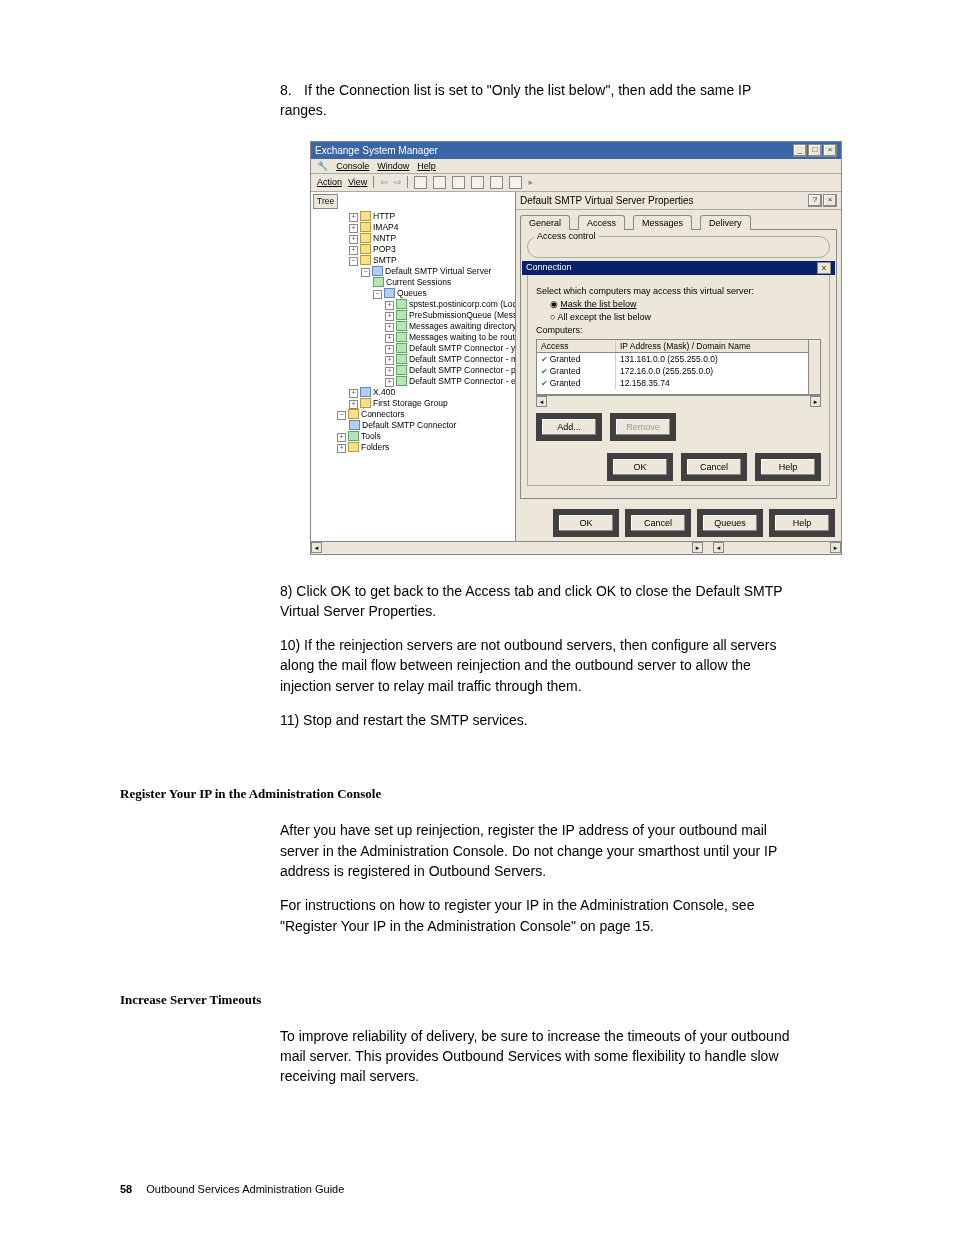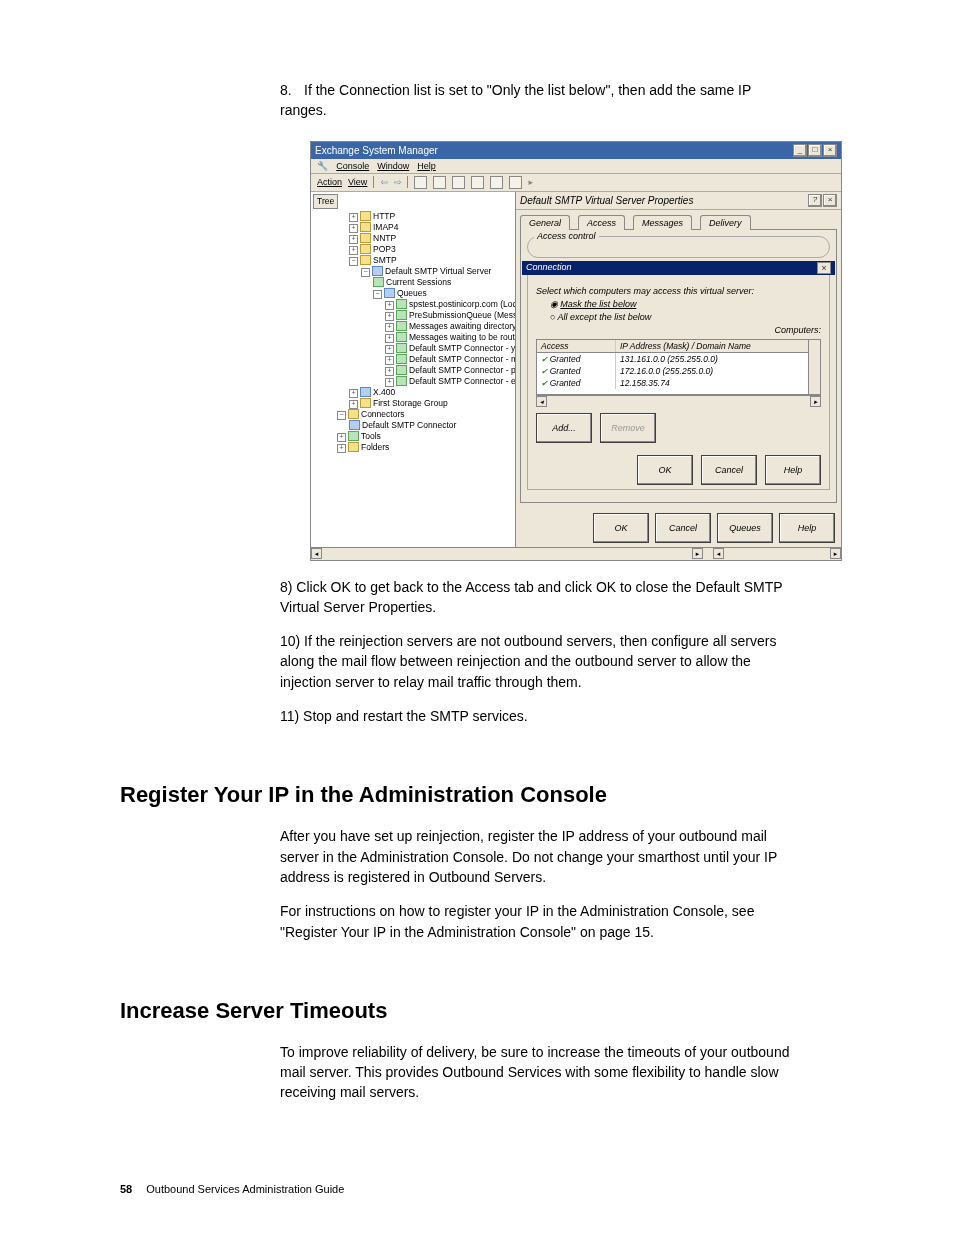--- a/index.html
+++ b/index.html
@@ -22,21 +22,21 @@
   }
   .step-line {
     margin-bottom: 6px;
     line-height: 1.45;
   }
   .step-no {
     display: inline-block;
     width: 24px;
   }
   .screenshot-panel {
-    margin: 20px 0 16px 30px;
+    margin: 20px 0 26px 30px;
     width: 530px;
     border: 1px solid #888;
     background: #ece7d8;
     font-family: Tahoma, Arial, sans-serif;
     font-size: 9px;
     color: #000;
     position: relative;
   }
   .titlebar {
     background: #3a66a7;
@@ -115,21 +115,20 @@
     display:inline-block; width:7px; height:7px;
     border:1px solid #888; background:#fff;
     margin-right:2px; font-size:7px; line-height:6px;
     text-align:center; color:#555;
   }
   .right-pane {
     flex: 1;
     background: #ece7d8;
     position: relative;
     padding: 0;
-    font-style: italic;
   }
   .tabs {
     display: flex;
     gap: 8px;
     margin: 4px 4px 0 4px;
     font-size: 9px;
   }
   .tab {
     padding: 2px 8px;
     background: #ece7d8;
@@ -195,45 +194,45 @@
     background:#ece7d8; border-left:1px solid #888;
   }
   .scroll-h {
     height:11px;
     background:#ece7d8; border-top:1px solid #888;
     display:flex; justify-content:space-between;
   }
   .btn-row { margin-top: 6px; display:flex; gap:8px; }
   .btn {
     font-size: 9px;
-    padding: 9px 0;
+    padding: 3px 0;
     width: 54px;
     text-align:center;
     background: #ece7d8;
-    border: 1px solid #404040;
+    border: 6px solid #404040;
     box-shadow: inset -1px -1px #888, inset 1px 1px #fff;
   }
   .btn.disabled { color:#999; }
   .bottom-btns {
     display:flex; justify-content:flex-end; gap:6px;
     padding: 6px 6px 4px 6px;
   }
   .scrollbars-bottom {
     display:flex;
     border-top:1px solid #888;
     background:#ece7d8;
     height:12px;
   }
   .prose p {
     line-height: 1.45;
     margin: 0 0 14px 0;
   }
   h2.section {
-    font-family: Liberation Sans, sans-serif;
-    font-size: 22px;
+    font-family: Liberation Serif, serif;
+    font-size: 13px;
     font-weight: bold;
     margin: 56px 0 18px 0;
   }
   .footer {
     position: absolute;
     bottom: 40px;
     left: 120px;
     font-size: 11px;
   }
   .footer .pg { font-weight: bold; margin-right: 14px; }
@@ -361,21 +360,21 @@
 
             <div class="group" style="padding:0;">
               <div class="conn-title">
                 <span>Connection</span>
                 <span style="background:#ece7d8;color:#333;width:12px;text-align:center;border:1px solid #888;">×</span>
               </div>
               <div style="padding:4px 8px;">
                 <div class="small-text" style="margin-left:0;">Select which computers may access this virtual server:</div>
                 <div class="radio-row">◉ <span style="text-decoration:underline;">Mask the list below</span></div>
                 <div class="radio-row">○ <span>All except the list below</span></div>
-                <div class="small-text" style="margin-left:0;text-align:right;">Computers:</div>
+                <div class="small-text" style="margin-left:0;">Computers:</div>
 
                 <div class="table-box">
                   <div class="table-head">
                     <div class="th c1">Access</div>
                     <div class="th c2">IP Address (Mask) / Domain Name</div>
                   </div>
                   <div class="tr">
                       <div class="td c1"><span class="chk">✔</span><span>Granted</span></div>
                       <div class="td c2">131.161.0.0 (255.255.0.0)</div>
                     </div>

